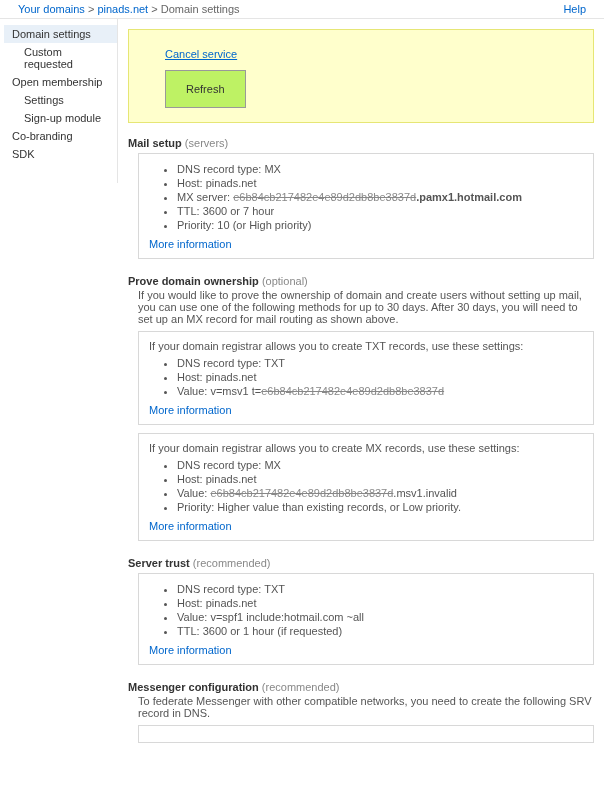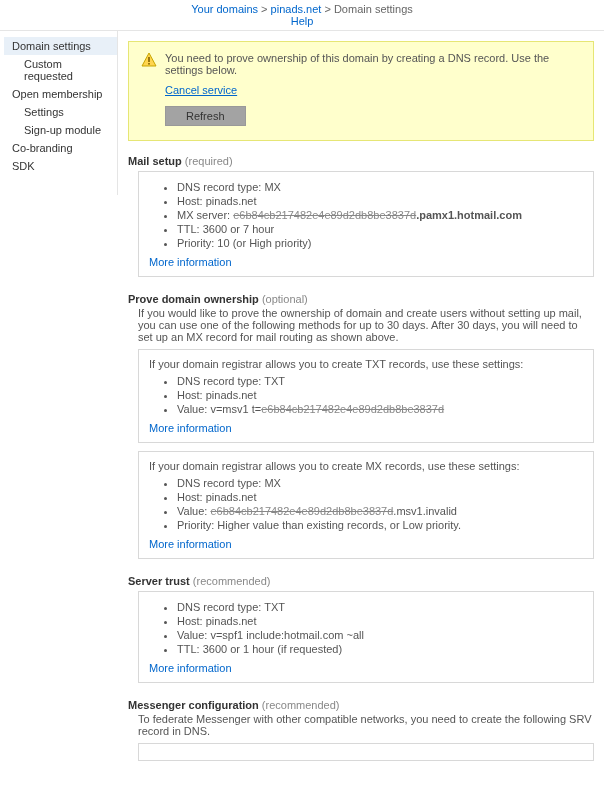--- a/index.html
+++ b/index.html
@@ -1,37 +1,37 @@
 <!DOCTYPE html>
 <html><head>
 <meta charset="utf-8">
 <style>
   * { box-sizing: border-box; margin: 0; padding: 0; }
   body { font-family: "Segoe UI", Tahoma, Arial, sans-serif; font-size: 11px; color: #333; background: #fff; width: 604px; }
   a { color: #0066cc; text-decoration: none; }
 
-  .topbar { display: flex; justify-content: space-between; align-items: center; padding: 3px 18px; border-bottom: 1px solid #e5e5e5; flex-direction: column; }
+  .topbar { display: flex; justify-content: space-between; align-items: flex-start; padding: 3px 18px; border-bottom: 1px solid #e5e5e5; }
   .breadcrumb { color: #666; }
   .breadcrumb a { color: #0066cc; }
   .help { color: #0066cc; }
 
   .layout { display: flex; align-items: flex-start; }
   .sidebar { width: 118px; padding: 6px 0 20px 4px; border-right: 1px solid #e5e5e5; }
   .side-item { padding: 3px 6px 3px 8px; color: #333; cursor: pointer; }
   .side-item.selected { background: #e8f0f8; }
   .side-sub { padding: 3px 6px 3px 20px; color: #333; cursor: pointer; }
 
   .content { flex: 1; padding: 10px 10px 20px 10px; }
 
   .notice { background: #ffffcc; border: 1px solid #e6e675; padding: 10px 12px 14px 12px; margin-bottom: 14px; }
   .notice-top { display: flex; align-items: flex-start; gap: 8px; }
   .warn-icon { width: 16px; height: 16px; flex-shrink: 0; }
   .notice-text { color: #555; }
   .cancel { display: inline-block; margin-top: 8px; margin-left: 24px; color: #0066cc; text-decoration: underline; cursor: pointer; }
-  .refresh-btn { display: inline-block; margin-top: 10px; margin-left: 24px; padding: 3px 20px; background: #a3a3a3; border: 1px solid #999; color: #333; font: inherit; cursor: pointer; }
+  .refresh-btn { display: inline-block; margin-top: 10px; margin-left: 24px; padding: 12px 20px; background: #bef264; border: 1px solid #999; color: #333; font: inherit; cursor: pointer; }
 
   .section { margin-bottom: 16px; }
   .sec-head { margin-bottom: 2px; }
   .sec-title { font-weight: bold; color: #333; }
   .sec-note { color: #888; font-weight: normal; }
   .sec-intro { color: #555; margin: 2px 0 6px 10px; }
 
   .box { border: 1px solid #d8d8d8; padding: 8px 10px 8px 10px; margin: 4px 0 8px 10px; }
   .box-lead { color: #555; margin-bottom: 4px; }
   .bul { list-style: disc; padding-left: 28px; color: #555; }
@@ -61,36 +61,28 @@
     <div class="side-item">Open membership</div>
     <div class="side-sub">Settings</div>
     <div class="side-sub">Sign-up module</div>
     <div class="side-item">Co-branding</div>
     <div class="side-item">SDK</div>
   </div>
 
   <div class="content">
 
     <div class="notice">
-      <div class="notice-top">
-        <svg class="warn-icon" viewBox="0 0 16 16">
-          <path d="M8 1 L15 14 L1 14 Z" fill="#ffd54f" stroke="#c7a500" stroke-width="1"></path>
-          <rect x="7.2" y="5" width="1.6" height="5" fill="#806000"></rect>
-          <rect x="7.2" y="11" width="1.6" height="1.6" fill="#806000"></rect>
-        </svg>
-        <span class="notice-text">You need to prove ownership of this domain by creating a DNS record. Use the settings below.</span>
-      </div>
       <a class="cancel">Cancel service</a><br>
       <button class="refresh-btn">Refresh</button>
     </div>
 
     <div class="section">
       <div class="sec-head">
         <span class="sec-title">Mail setup</span>
-        <span class="sec-note">(required)</span>
+        <span class="sec-note">(servers)</span>
       </div>
       <div class="box">
         <ul class="bul">
           <li>DNS record type: MX</li>
           <li>Host: pinads.net</li>
           <li>
             <span>MX server: </span><span class="redact">e6b84cb217482e4e89d2db8be3837d</span><b>.pamx1.hotmail.com</b>
           </li>
           <li>TTL: 3600 or 7 hour</li>
           <li>Priority: 10 (or High priority)</li>

